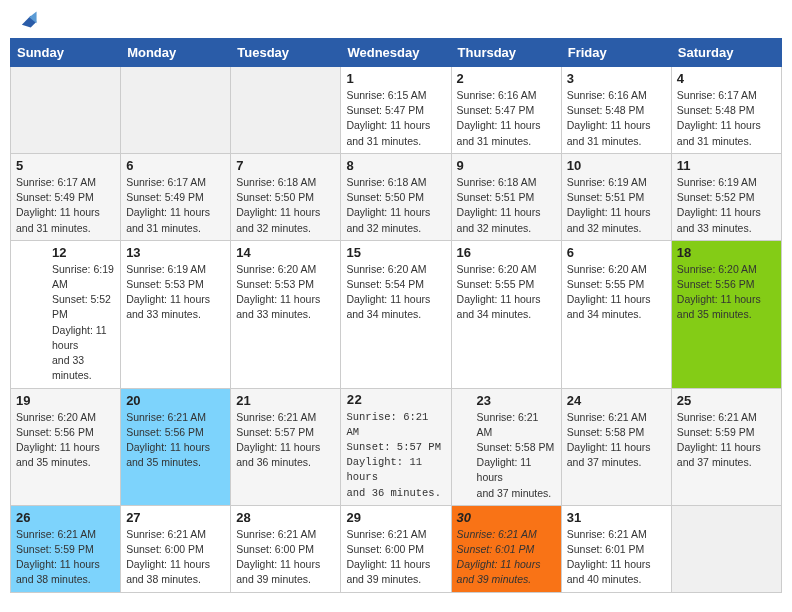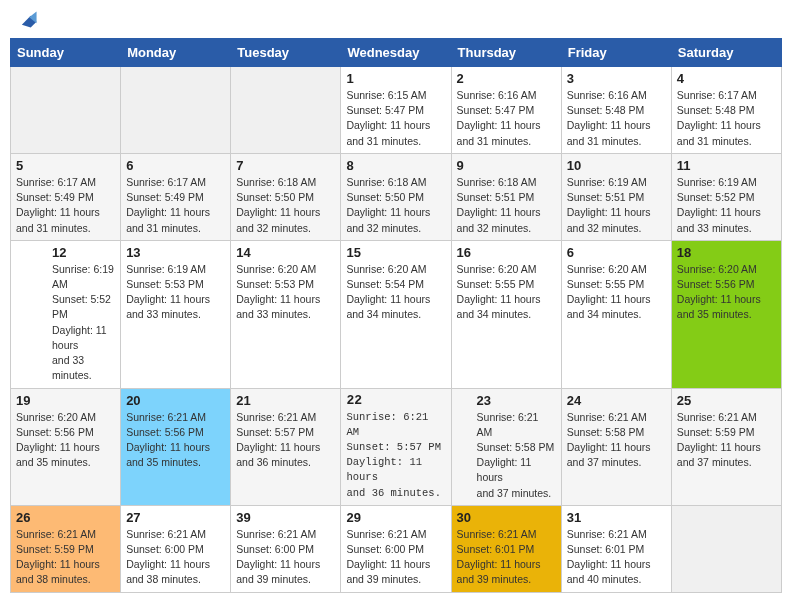--- a/index.html
+++ b/index.html
@@ -306,49 +306,49 @@
         </td>
         <td style="background: rgb(245, 245, 245);">
           <div class="day-num">25</div>
           <div class="day-info" style="white-space: pre-line;">Sunrise: 6:21 AM
 Sunset: 5:59 PM
 Daylight: 11 hours
 and 37 minutes.</div>
         </td>
       </tr>
       <tr>
-        <td style="background: #fdba74; margin-top: 12px;">
+        <td style="background: #7dd3fc; margin-top: 12px;">
           <div class="day-num">26</div>
           <div class="day-info" style="white-space: pre-line;">Sunrise: 6:21 AM
 Sunset: 5:59 PM
 Daylight: 11 hours
 and 38 minutes.</div>
         </td>
         <td style="background: rgb(255, 255, 255);">
           <div class="day-num">27</div>
           <div class="day-info" style="white-space: pre-line;">Sunrise: 6:21 AM
 Sunset: 6:00 PM
 Daylight: 11 hours
 and 38 minutes.</div>
         </td>
         <td style="background: rgb(255, 255, 255);">
-          <div class="day-num">39</div>
+          <div class="day-num">28</div>
           <div class="day-info" style="white-space: pre-line;">Sunrise: 6:21 AM
 Sunset: 6:00 PM
 Daylight: 11 hours
 and 39 minutes.</div>
         </td>
         <td style="background: rgb(255, 255, 255);">
           <div class="day-num">29</div>
           <div class="day-info" style="white-space: pre-line;">Sunrise: 6:21 AM
 Sunset: 6:00 PM
 Daylight: 11 hours
 and 39 minutes.</div>
         </td>
-        <td style="background: #eab308;">
+        <td style="background: #f97316; font-style: italic;">
           <div class="day-num">30</div>
           <div class="day-info" style="white-space: pre-line;">Sunrise: 6:21 AM
 Sunset: 6:01 PM
 Daylight: 11 hours
 and 39 minutes.</div>
         </td>
         <td style="background: rgb(255, 255, 255);">
           <div class="day-num">31</div>
           <div class="day-info" style="white-space: pre-line;">Sunrise: 6:21 AM
 Sunset: 6:01 PM

